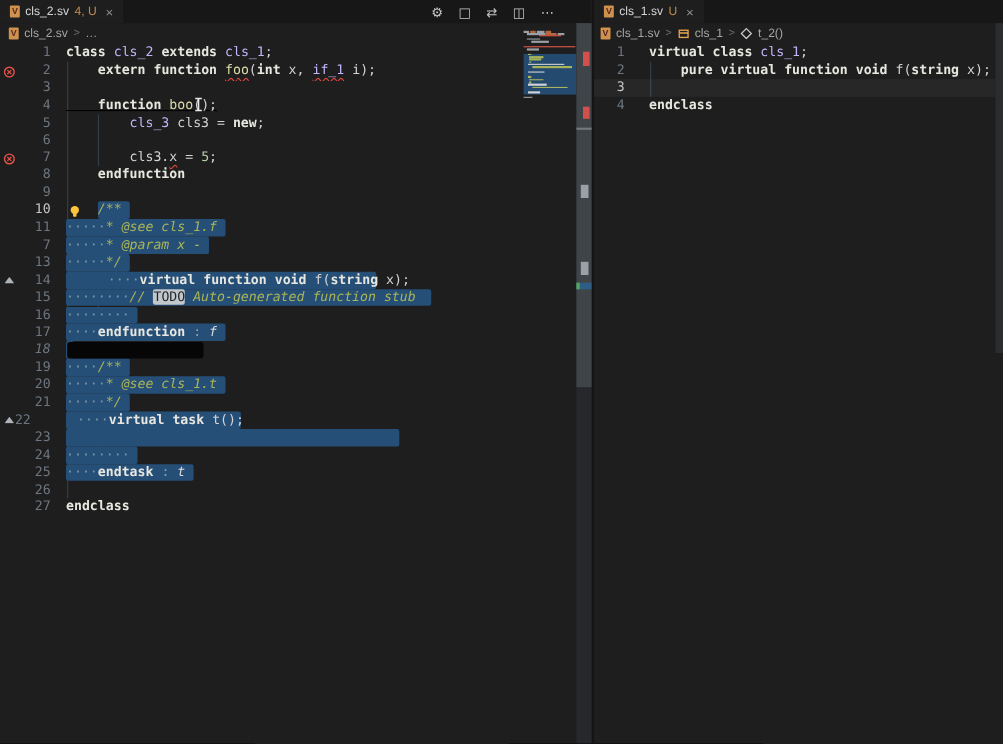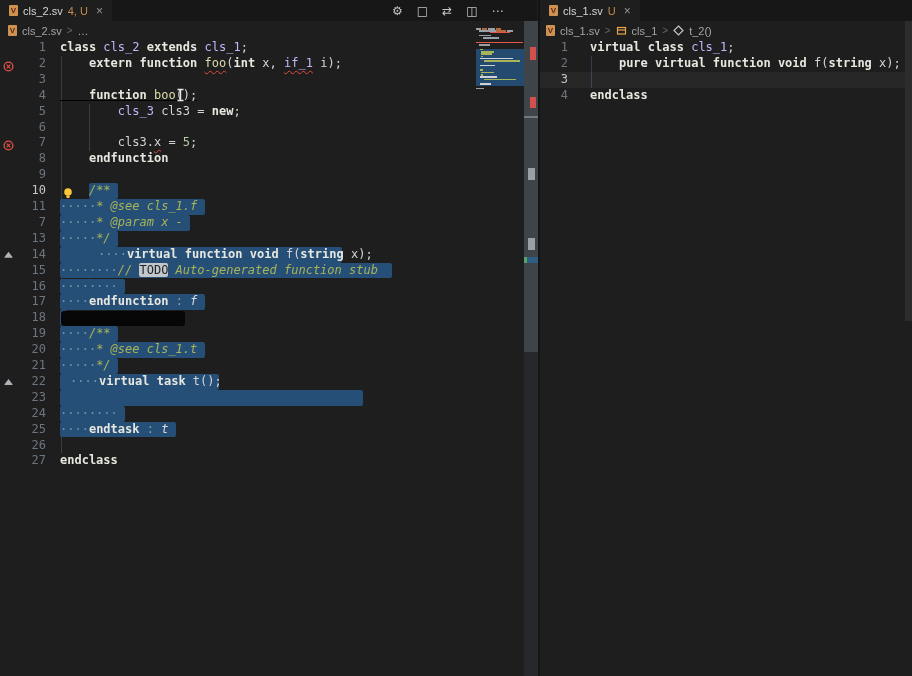--- a/index.html
+++ b/index.html
@@ -157,32 +157,32 @@
     <div class="tri" style="left: 4px; top: 251.7px;"></div>
     <div class="lnum" style="left: 18px; top: 262.6px; width: 28px;">15</div>
     <div class="sel" style="left: 60px; top: 262.6px; width: 332.35px;"></div>
     <div class="cline" style="left: 60px; top: 262.6px;"><span class="ws">········</span><span class="cm">// </span><span class="todo">TODO</span><span class="cm"> Auto-generated function stub</span></div>
     <div class="lnum" style="left: 18px; top: 278.5px; width: 28px;">16</div>
     <div class="sel" style="left: 60px; top: 278.5px; width: 65.025px;"></div>
     <div class="cline" style="left: 60px; top: 278.5px;"><span class="ws">········</span></div>
     <div class="lnum" style="left: 18px; top: 294.4px; width: 28px;">17</div>
     <div class="sel" style="left: 60px; top: 294.4px; width: 144.5px;"></div>
     <div class="cline" style="left: 60px; top: 294.4px;"><span class="ws">····</span><span class="kw">endfunction</span><span class="pl"> </span><span class="cl">:</span><span class="pl"> </span><span class="idi">f</span></div>
-    <div class="lnum" style="left: 18px; top: 310.3px; width: 28px;">18</div>
+    <div class="lnum" style="left: 18px; top: 310.3px; width: 28px; font-style: italic;">18</div>
     <div class="sel" style="left: 60px; top: 310.3px; width: 7.225px;"></div>
     <div class="lnum" style="left: 18px; top: 326.2px; width: 28px;">19</div>
     <div class="sel" style="left: 60px; top: 326.2px; width: 57.8px;"></div>
     <div class="cline" style="left: 60px; top: 326.2px;"><span class="ws">····</span><span class="cm">/**</span></div>
     <div class="lnum" style="left: 18px; top: 342.1px; width: 28px;">20</div>
     <div class="sel" style="left: 60px; top: 342.1px; width: 144.5px;"></div>
     <div class="cline" style="left: 60px; top: 342.1px;"><span class="ws">·····</span><span class="cm">* @see cls_1.t</span></div>
     <div class="lnum" style="left: 18px; top: 358px; width: 28px;">21</div>
     <div class="sel" style="left: 60px; top: 358px; width: 57.8px;"></div>
     <div class="cline" style="left: 60px; top: 358px;"><span class="ws">·····</span><span class="cm">*/</span></div>
-    <div class="lnum" style="left: 18px; top: 373.9px; width: 28px;">22</div>
+    <div class="lnum" style="left: 0; top: 373.9px; width: 28px;">22</div>
     <div class="sel" style="left: 60px; top: 373.9px; width: 158.95px;"></div>
     <div class="cline" style="left: 60px; top: 373.9px; margin-left: 10px;"><span class="ws">····</span><span class="kw">virtual</span><span class="pl"> </span><span class="kw">task</span><span class="pl"> </span><span class="id">t</span><span class="pl">();</span></div>
     <div class="tri" style="left: 4px; top: 378.9px;"></div>
     <div class="lnum" style="left: 18px; top: 389.8px; width: 28px;">23</div>
     <div class="sel" style="left: 60px; top: 389.8px; width: 303.45px;"></div>
     <div class="lnum" style="left: 18px; top: 405.7px; width: 28px;">24</div>
     <div class="sel" style="left: 60px; top: 405.7px; width: 65.025px;"></div>
     <div class="cline" style="left: 60px; top: 405.7px;"><span class="ws">········</span></div>
     <div class="lnum" style="left: 18px; top: 421.6px; width: 28px;">25</div>
     <div class="sel" style="left: 60px; top: 421.6px; width: 115.6px;"></div>

